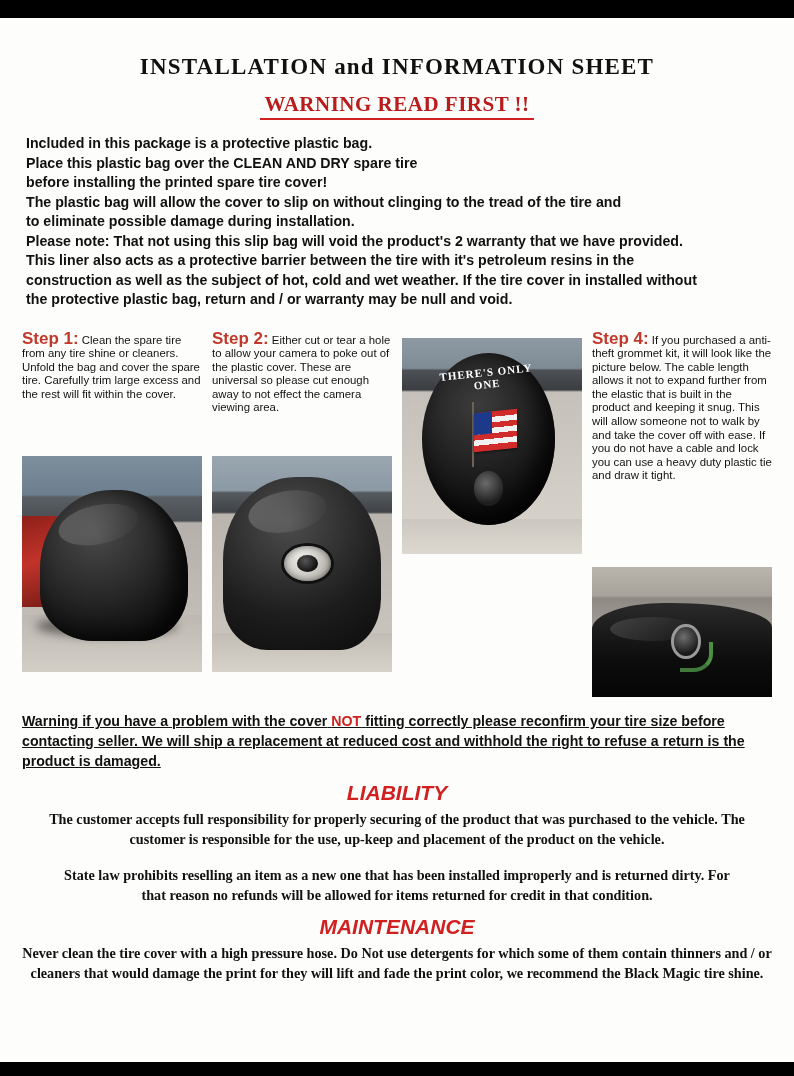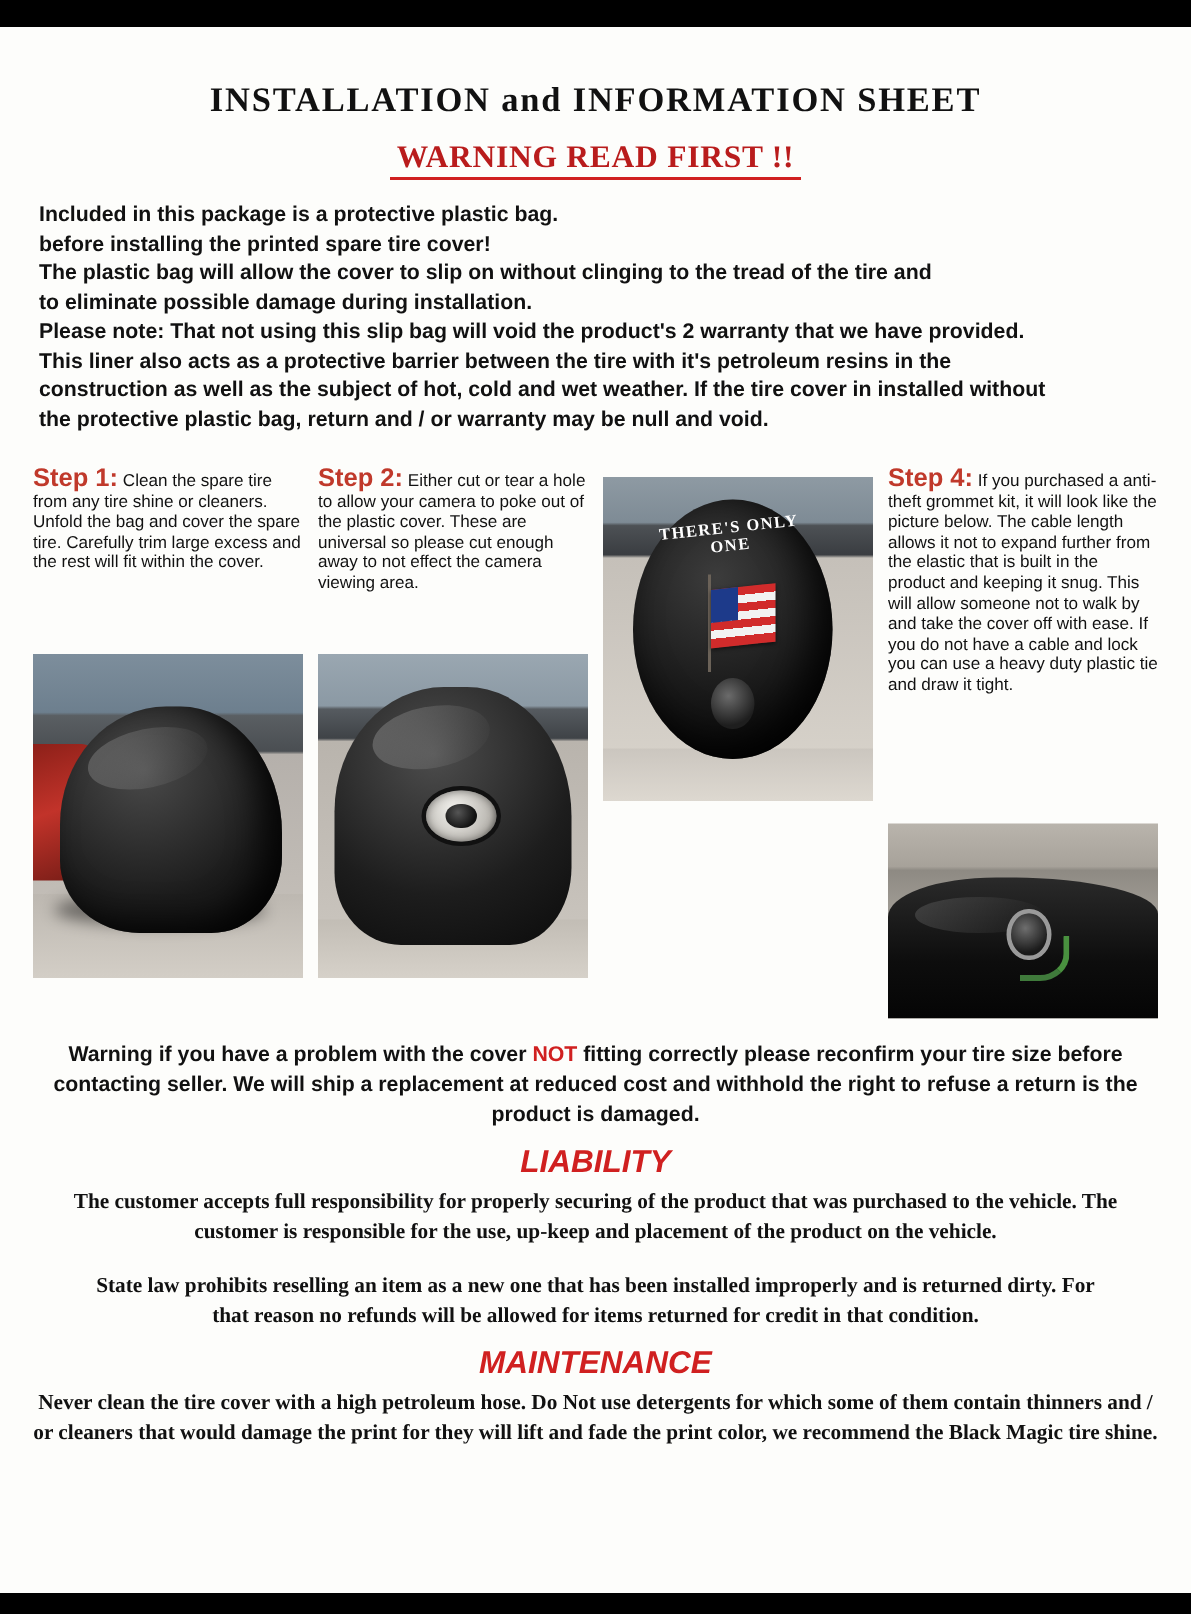--- a/index.html
+++ b/index.html
@@ -217,26 +217,26 @@
   }
   .p4 .cable {
     position:absolute; left:49%; top:58%; width:16%; height:20%;
     border-bottom: 4px solid #3f7a3b;
     border-right: 4px solid #49913f;
     border-radius: 0 0 60% 0;
   }
 
   .warn-para {
     margin-top: 14px;
-    text-align: center;
     font-size: 14.2px;
     font-weight: bold;
     line-height: 20px;
     color: #111;
     font-family: "Liberation Sans", sans-serif;
+    text-decoration: underline;
   }
   .red-inline { color: #d02020; }
   .section-head {
     text-align: center;
     font-size: 21px;
     font-weight: bold;
     color: #d02020;
     margin-top: 10px;
     font-family: "Liberation Sans", sans-serif;
     font-style: italic;
@@ -262,20 +262,21 @@
   <div class="sheet">
 
     <div class="title">INSTALLATION  and  INFORMATION  SHEET</div>
 
     <div class="warning-head">
       <span>WARNING READ FIRST !!</span>
     </div>
 
     <div class="intro">
       <div>Included in this package is a protective plastic bag.</div>
+      <div>Place this plastic bag over the CLEAN AND DRY spare tire</div>
       <div>before installing the printed spare tire cover!</div>
       <div>The plastic bag will allow the cover to slip on without clinging to the tread of the tire and</div>
       <div>to eliminate possible damage during installation.</div>
       <div>Please note: That not using this slip bag will void the product's 2 warranty that we have provided.</div>
       <div>This liner also acts as a protective barrier between the tire with it's petroleum resins in the</div>
       <div>construction as well as the subject of hot, cold and wet weather.  If the tire cover in installed without</div>
       <div>the protective plastic bag, return and / or warranty may be null and void.</div>
     </div>
 
     <div class="steps">
@@ -334,16 +335,16 @@
       <span>Warning if you have a problem with the cover</span>
       <span class="red-inline">NOT</span>
       <span>fitting correctly please reconfirm your tire size before contacting seller. We will ship a replacement at reduced cost and withhold the right to refuse a return is the product is damaged.</span>
     </div>
 
     <div class="section-head">LIABILITY</div>
     <div class="body-para">The customer accepts full responsibility for properly securing of the product that was purchased to the vehicle.  The customer is responsible for the use, up-keep and placement of the product on the vehicle.</div>
     <div class="body-para indent">State law prohibits reselling an item as a new one that has been installed improperly and is returned dirty. For that reason no refunds will be allowed for items returned for credit in that condition.</div>
 
     <div class="section-head">MAINTENANCE</div>
-    <div class="body-para">Never clean the tire cover with a high petroleum hose.  Do Not  use detergents for which some of them contain thinners and / or cleaners that would damage the print for they will lift and fade the print color, we recommend the Black Magic tire shine.</div>
+    <div class="body-para">Never clean the tire cover with a high pressure hose.  Do Not  use detergents for which some of them contain thinners and / or cleaners that would damage the print for they will lift and fade the print color, we recommend the Black Magic tire shine.</div>
 
   </div>
 </div>
 
 </body></html>

